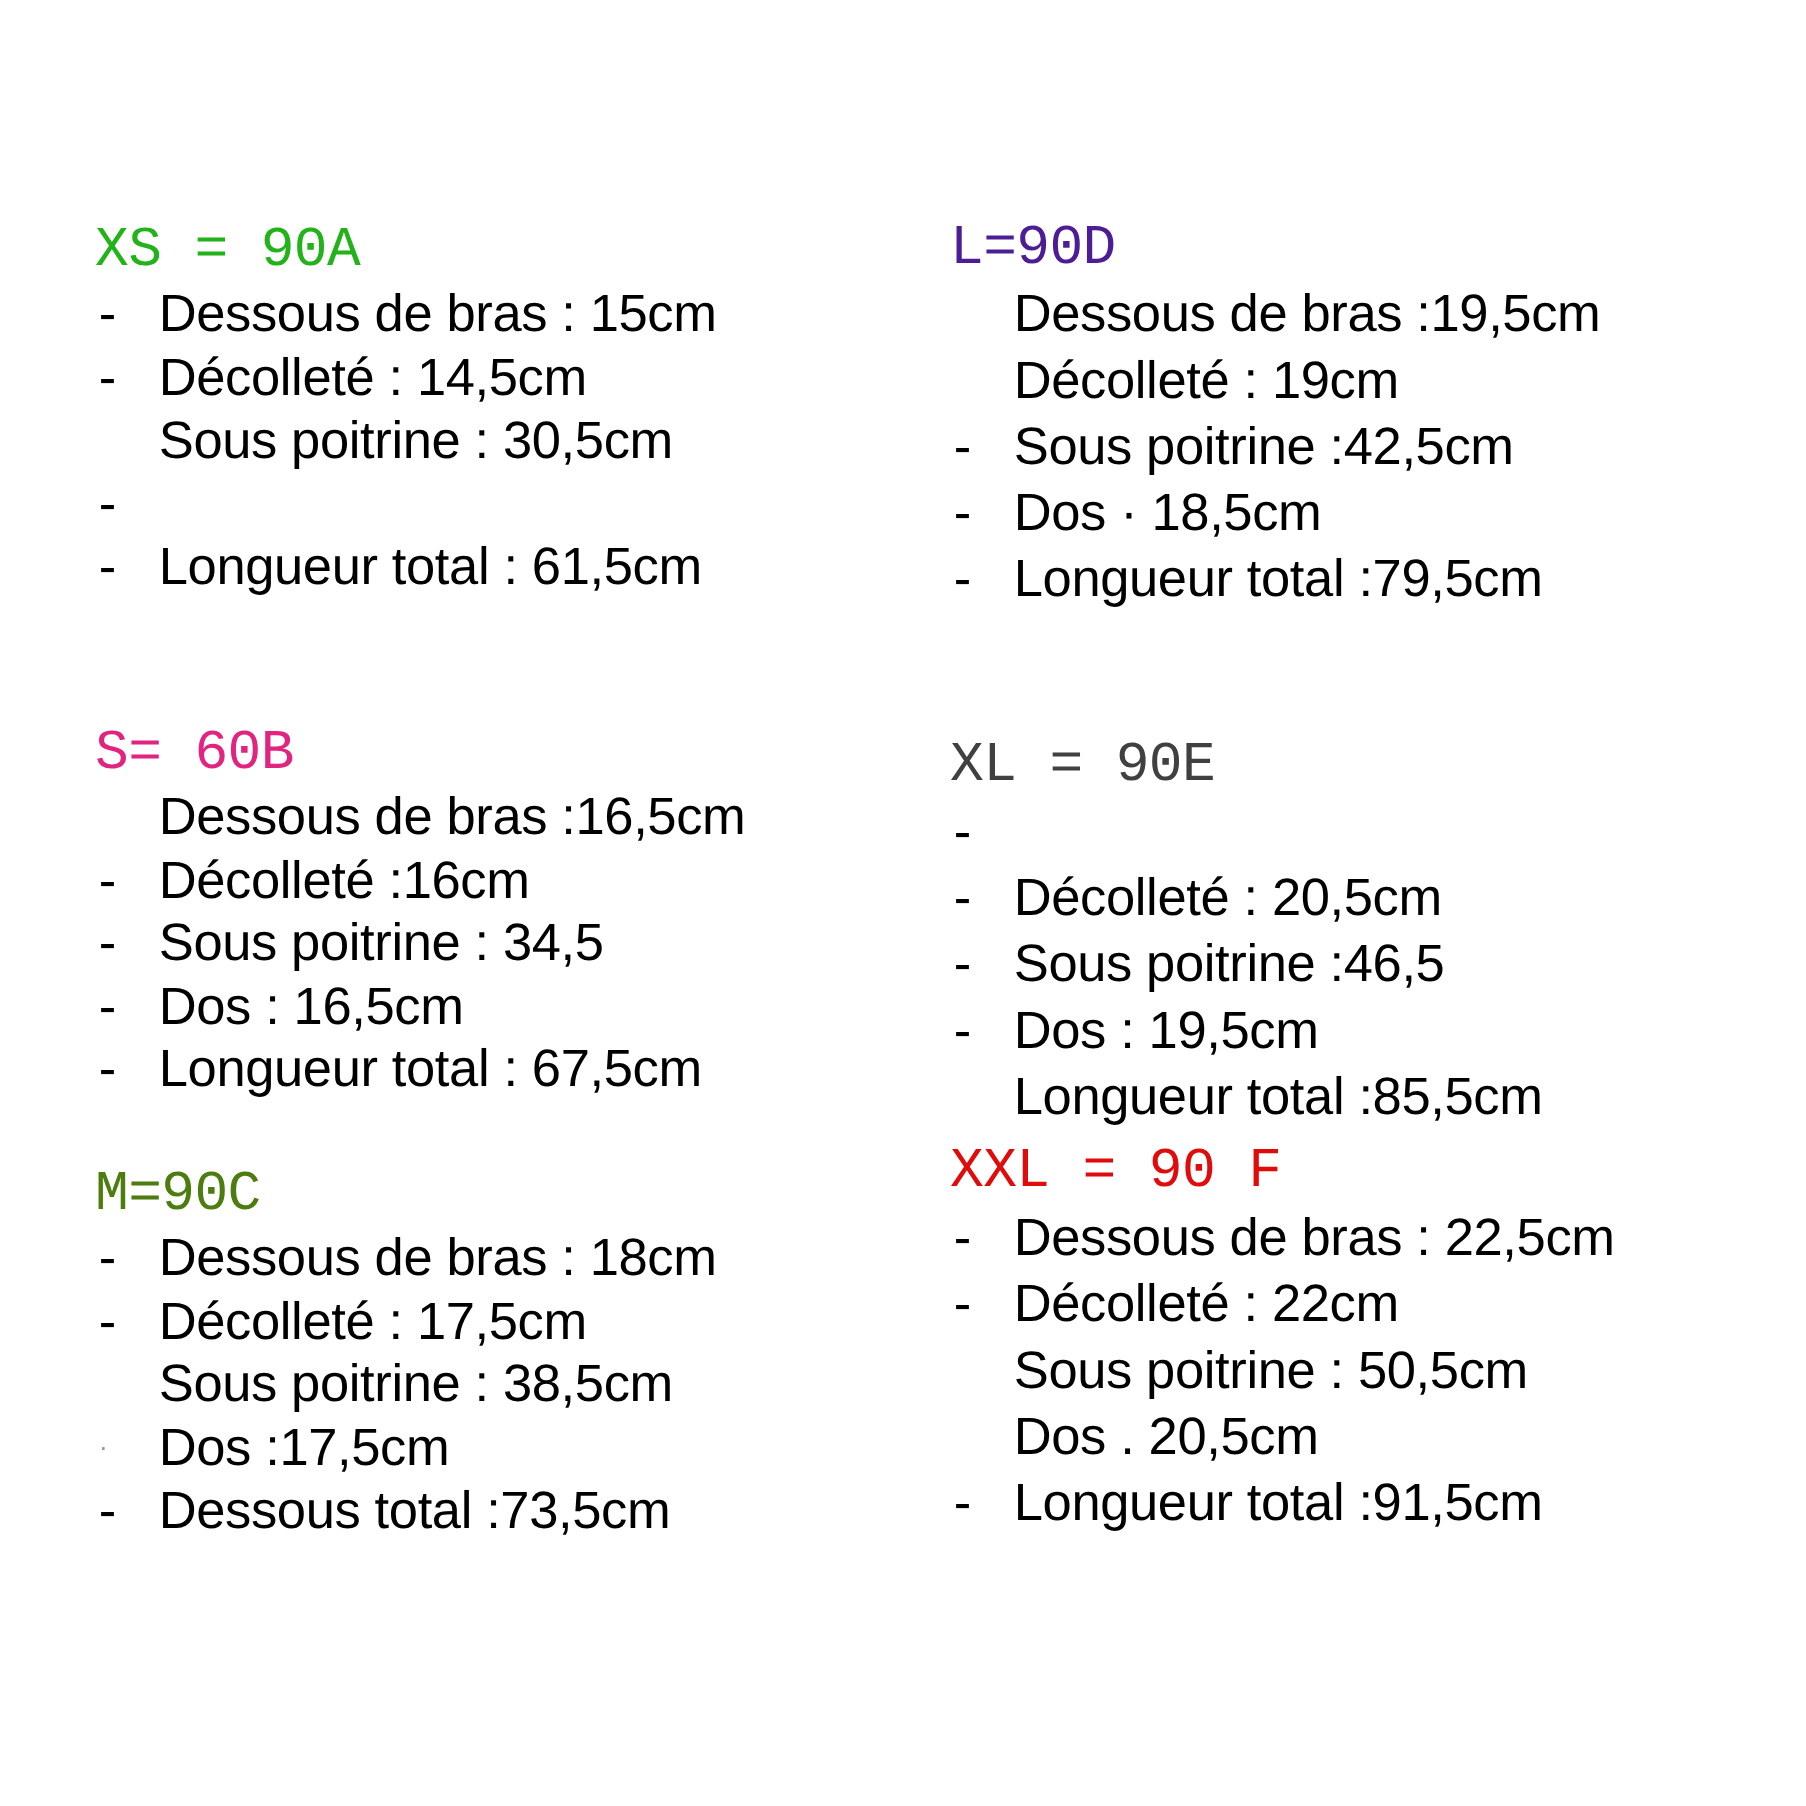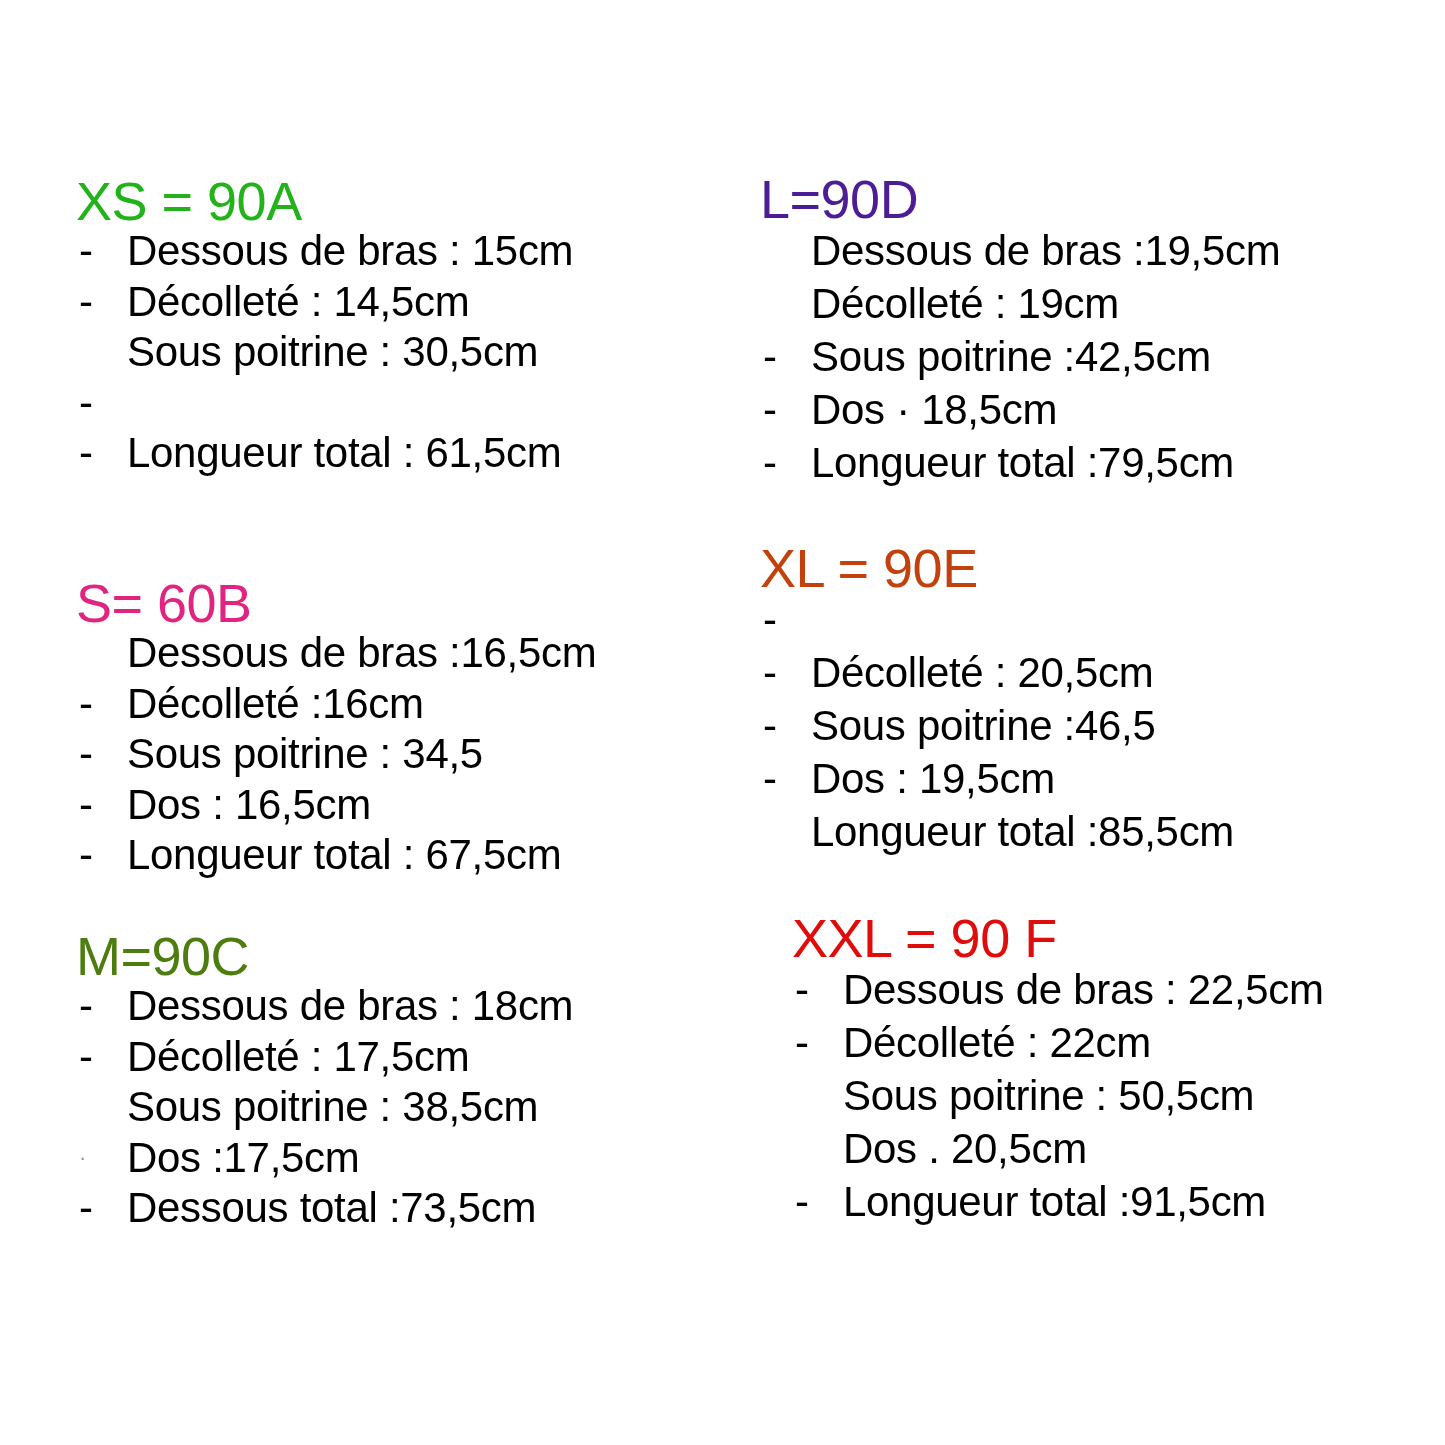--- a/index.html
+++ b/index.html
@@ -12,25 +12,26 @@
       height: 1445px;
       position: relative;
       overflow: hidden;
       font-family: "Liberation Sans", sans-serif;
       color: #000000;
     }
     .block {
       position: absolute;
     }
     .heading {
-      font-size: 54px;
+      font-size: 45px;
       line-height: 50px;
       height: 50px;
       white-space: nowrap;
       letter-spacing: -0.5px;
+      font-family: Liberation Mono, monospace;
     }
     .line {
       position: relative;
       font-size: 42px;
       line-height: 50.5px;
       height: 50.5px;
       white-space: nowrap;
       padding-left: 51px;
       letter-spacing: -0.3px;
     }
@@ -77,28 +78,28 @@
 <div class="block right" style="left:760px; top:174px;">
   <div class="heading" style="color: #4c1d95;">L=90D</div>
   <div class="line"><span class="dash"></span><span>Dessous de bras :19,5cm</span></div>
   <div class="line"><span class="dash"></span><span>Décolleté : 19cm</span></div>
   <div class="line"><span class="dash">-</span><span>Sous poitrine :42,5cm</span></div>
   <div class="line"><span class="dash">-</span><span>Dos · 18,5cm</span></div>
   <div class="line"><span class="dash">-</span><span>Longueur total :79,5cm</span></div>
 </div>
 
 <div class="block right" style="left:760px; top:543px;">
-  <div class="heading" style="color: #c2410c;">XL = 90E</div>
+  <div class="heading" style="color: #404040; margin-top: 45px;">XL = 90E</div>
   <div class="line"><span class="dash">-</span></div>
   <div class="line"><span class="dash">-</span><span>Décolleté : 20,5cm</span></div>
   <div class="line"><span class="dash">-</span><span>Sous poitrine :46,5</span></div>
   <div class="line"><span class="dash">-</span><span>Dos : 19,5cm</span></div>
   <div class="line"><span class="dash"></span><span>Longueur total :85,5cm</span></div>
 </div>
 
-<div class="block right" style="left:792px; top:913px;">
+<div class="block right" style="left:760px; top:913px;">
   <div class="heading" style="color: rgb(224, 11, 11);">XXL = 90 F</div>
   <div class="line"><span class="dash">-</span><span>Dessous de bras : 22,5cm</span></div>
   <div class="line"><span class="dash">-</span><span>Décolleté : 22cm</span></div>
   <div class="line"><span class="dash"></span><span>Sous poitrine : 50,5cm</span></div>
   <div class="line"><span class="dash"></span><span>Dos . 20,5cm</span></div>
   <div class="line"><span class="dash">-</span><span>Longueur total :91,5cm</span></div>
 </div>
 
 </body></html>

